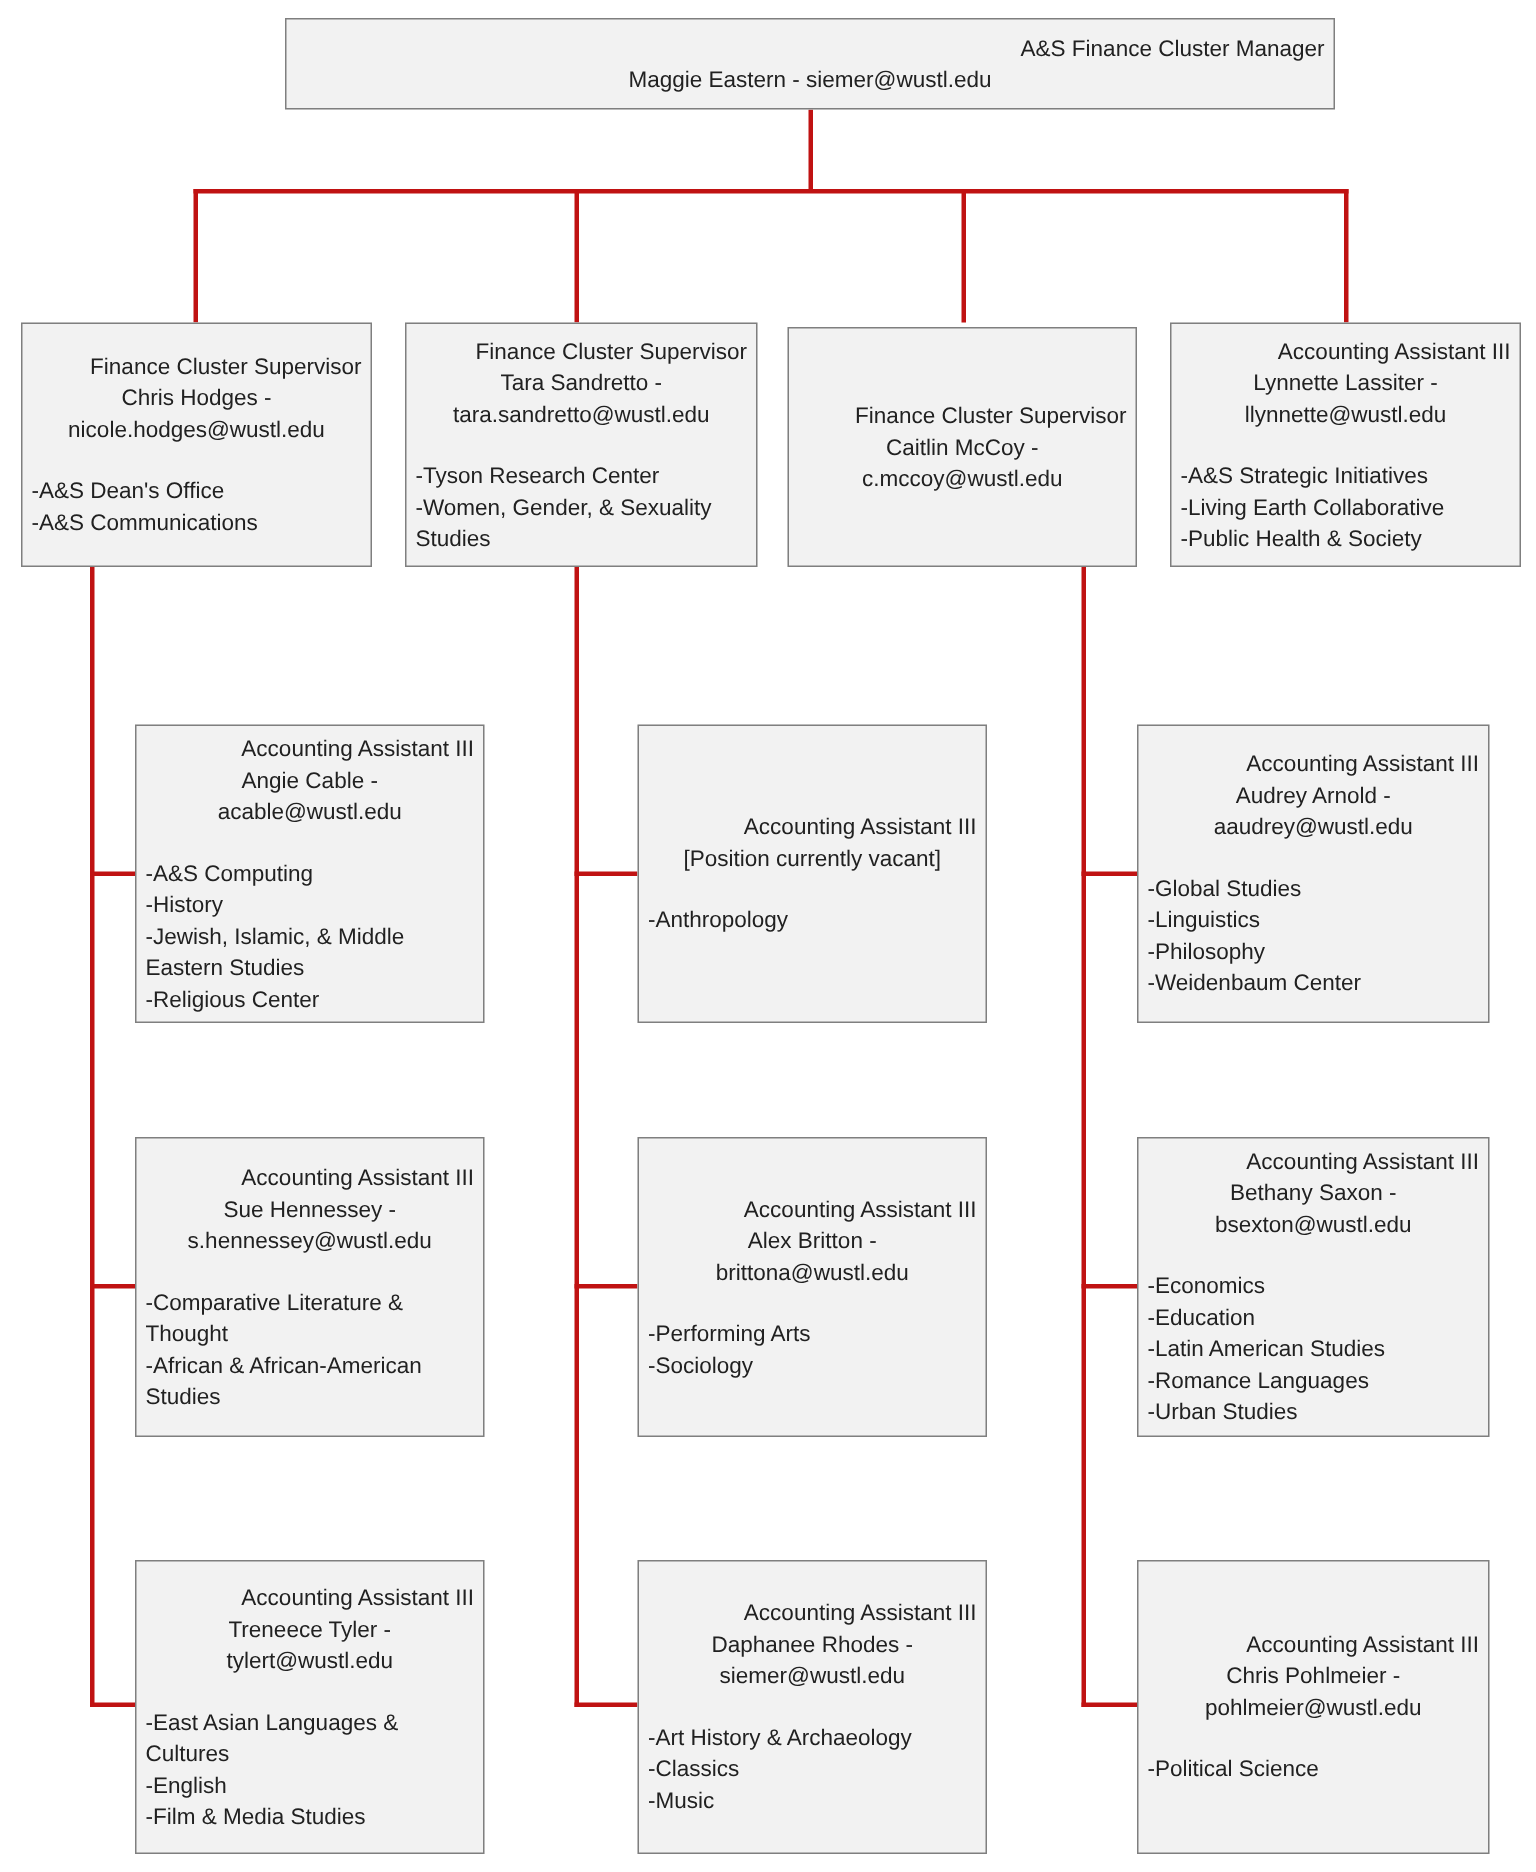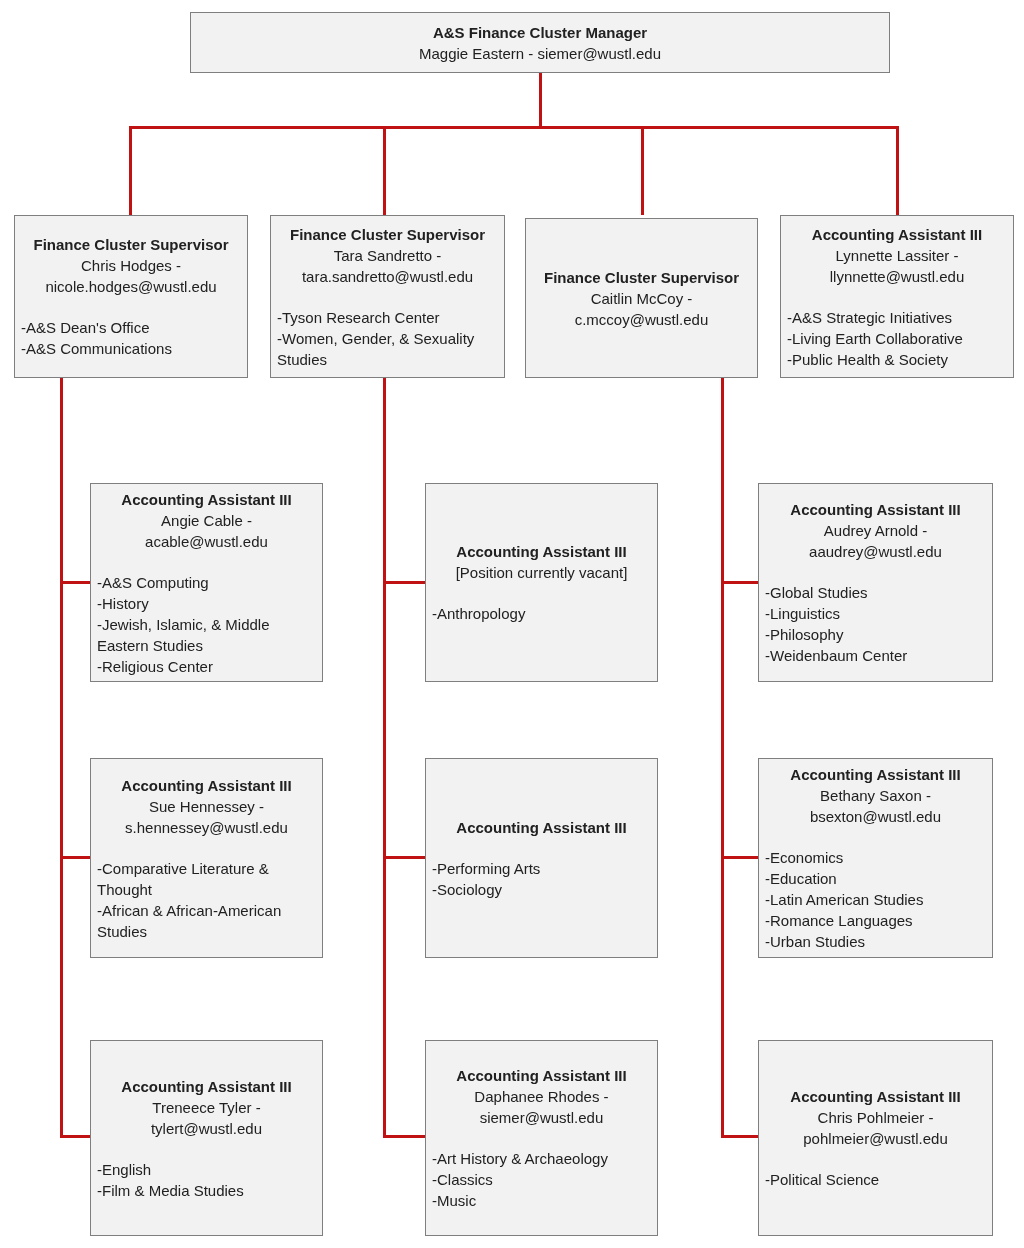--- a/index.html
+++ b/index.html
@@ -22,22 +22,22 @@
     background: var(--box_fill, #f2f2f2);
     border: 1px solid var(--box_border, #808080);
     display: flex;
     flex-direction: column;
     justify-content: center;
     padding: 4px 6px;
     font-size: 15px;
     line-height: 21px;
   }
   .node-title {
-    text-align: center;
-    font-weight: bold;
+    text-align: right;
+    font-weight: normal;
   }
   .node-person {
     text-align: center;
   }
   .node-units {
     text-align: left;
     margin-top: 20px;
   }
   .node-units:empty {
     display: none;
@@ -173,20 +173,24 @@
         <div>s.hennessey@wustl.edu</div>
       </div>
     <div class="node-units">
         <div>-Comparative Literature &amp; Thought</div>
         <div>-African &amp; African-American Studies</div>
       </div>
   </div>
 
   <div class="node" style="left:425px; top:758px; width:233px; height:200px;">
     <div class="node-title">Accounting Assistant III</div>
+    <div class="node-person">
+        <div>Alex Britton -</div>
+        <div>brittona@wustl.edu</div>
+      </div>
     <div class="node-units">
         <div>-Performing Arts</div>
         <div>-Sociology</div>
       </div>
   </div>
 
   <div class="node" style="left:758px; top:758px; width:235px; height:200px;">
     <div class="node-title">Accounting Assistant III</div>
     <div class="node-person">
         <div>Bethany Saxon -</div>
@@ -201,20 +205,21 @@
       </div>
   </div>
 
   <div class="node" style="left:90px; top:1040px; width:233px; height:196px;">
     <div class="node-title">Accounting Assistant III</div>
     <div class="node-person">
         <div>Treneece Tyler -</div>
         <div>tylert@wustl.edu</div>
       </div>
     <div class="node-units">
+        <div>-East Asian Languages &amp; Cultures</div>
         <div>-English</div>
         <div>-Film &amp; Media Studies</div>
       </div>
   </div>
 
   <div class="node" style="left:425px; top:1040px; width:233px; height:196px;">
     <div class="node-title">Accounting Assistant III</div>
     <div class="node-person">
         <div>Daphanee Rhodes -</div>
         <div>siemer@wustl.edu</div>

